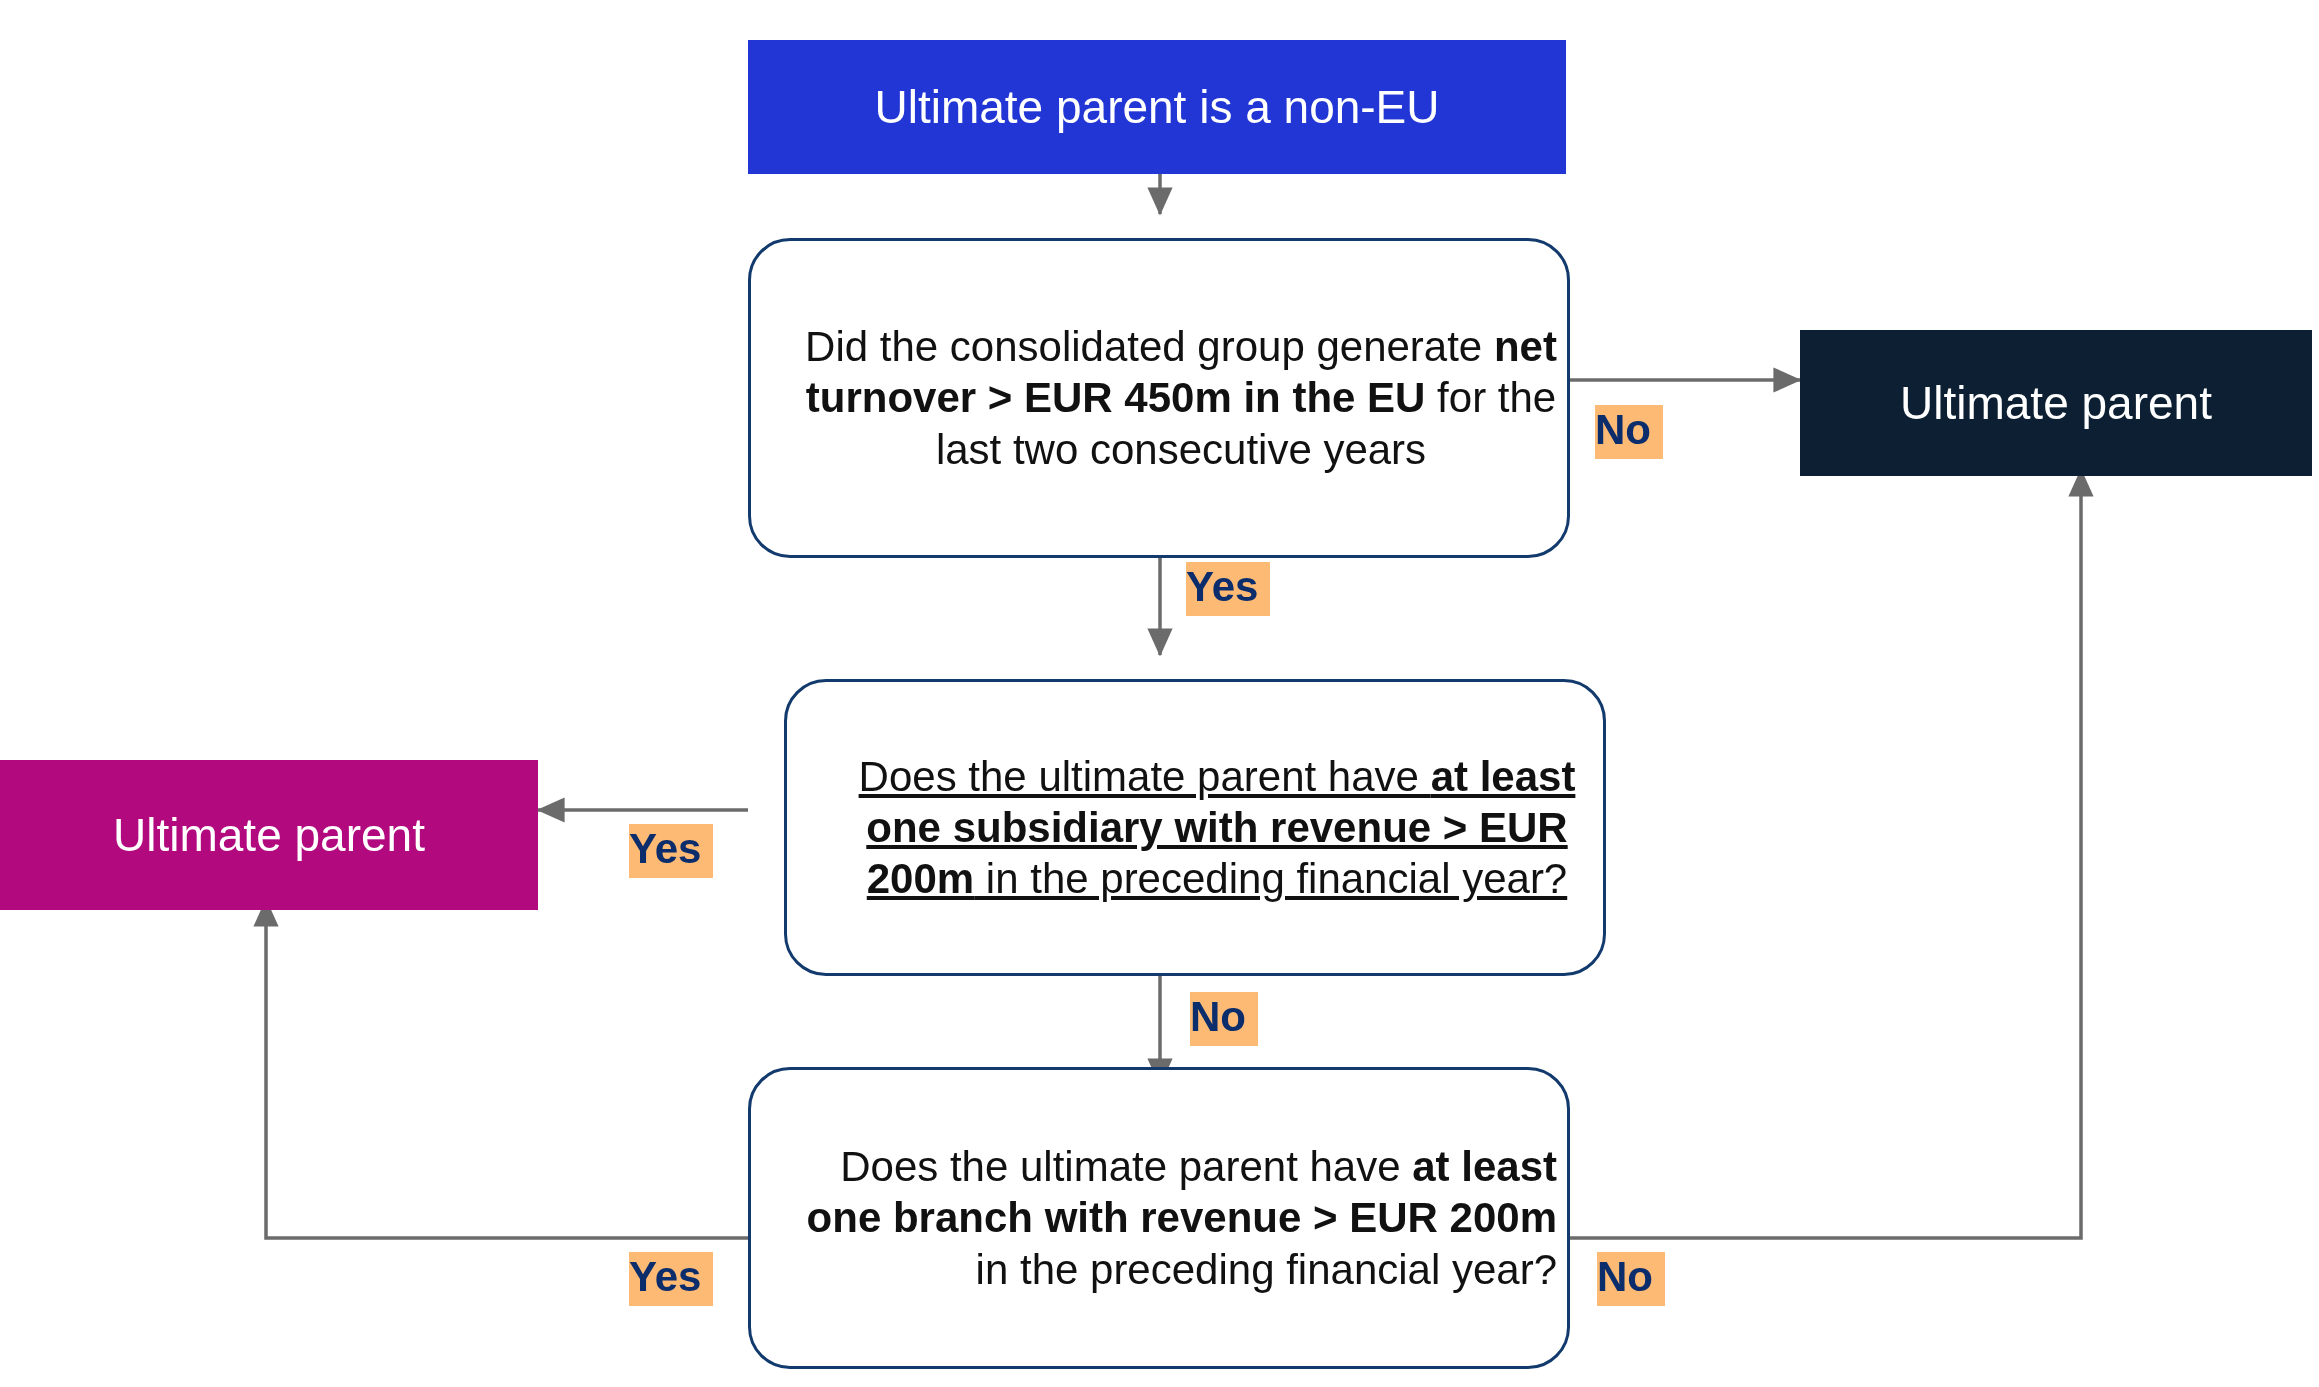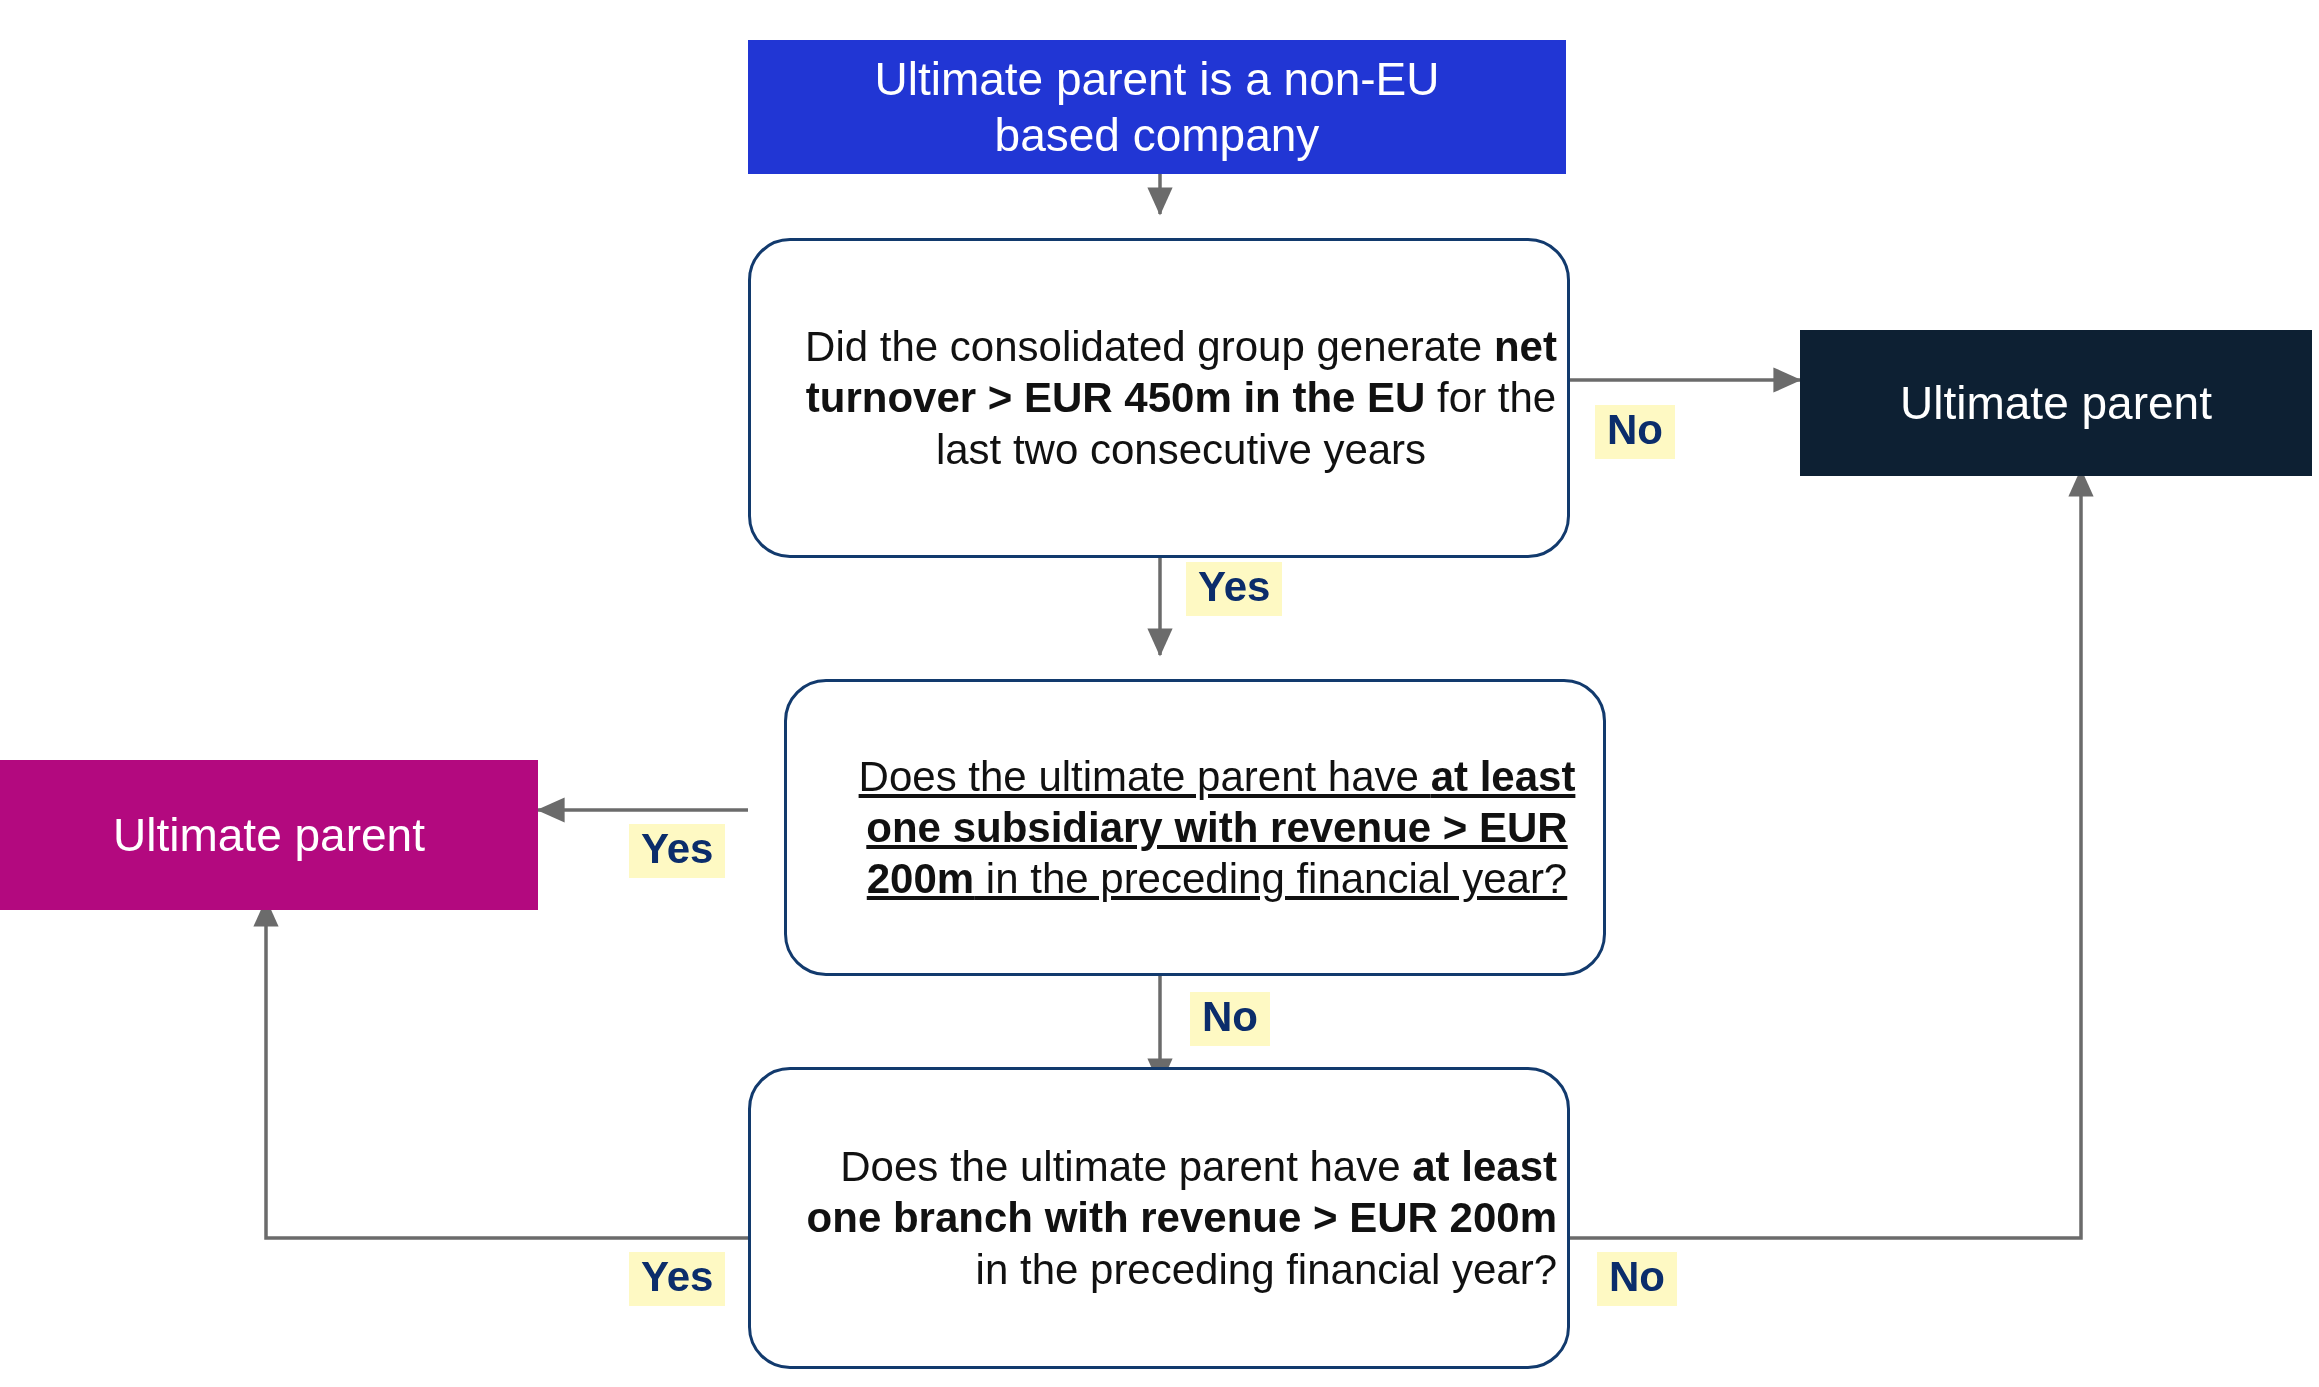--- a/index.html
+++ b/index.html
@@ -66,25 +66,25 @@
     font-size: 46px;
   }
   
   .in-scope-node {
     background: #b3097f;
     color: #ffffff;
     font-size: 46px;
   }
   .edge-label {
     position: absolute;
-    background: #fef9c3;
+    background: #fdba74;
     color: #0b2d6b;
     font-size: 42px;
     font-weight: bold;
-    padding: 2px 12px 6px 12px;
+    padding: 2px 12px 6px 0;
     box-sizing: border-box;
     line-height: 1.1;
     white-space: nowrap;
   }
 </style>
 </head>
 <body>
 
 <div id="canvas">
 
@@ -108,21 +108,20 @@
 
       <path d="M748,1238 L266,1238 L266,900"></path>
 
       <path d="M1570,1238 L2081,1238 L2081,470"></path>
     </g>
   </svg>
 
   <div class="node start-node" style="left:748px; top:16px; width:818px; height:134px;">
     <span class="node-text">
       <span>Ultimate parent is a non-EU</span><br>
-      <span>based company</span>
     </span>
   </div>
 
   <div class="node decision-node" style="left:748px; top:214px; width:822px; height:320px;">
     <span class="node-text">
       <span>Did the consolidated group generate </span><b>net turnover &gt; EUR 450m in the EU</b><span> for the last two consecutive years</span>
     </span>
   </div>
 
   <div class="node out-of-scope-node" style="left:1800px; top:306px; width:512px; height:146px;">

